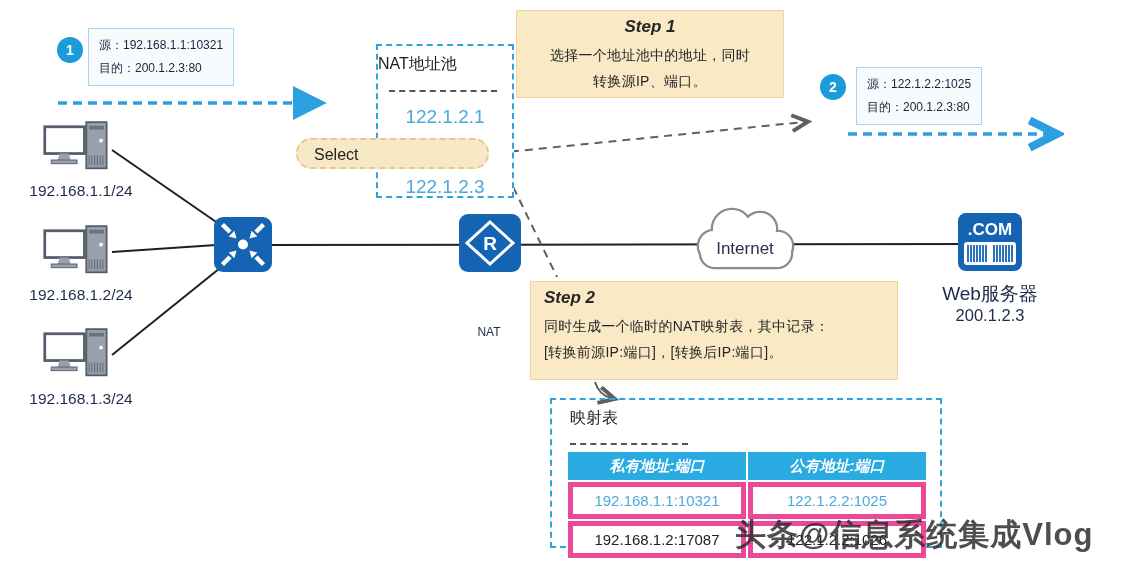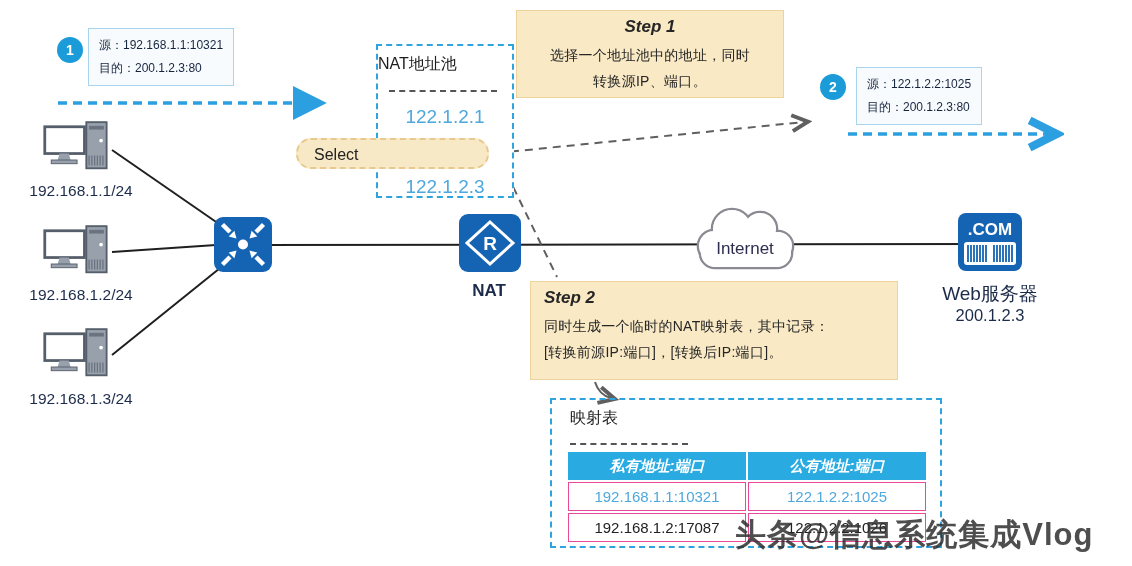--- a/index.html
+++ b/index.html
@@ -22,32 +22,32 @@
   .select-band{position:absolute;left:296px;top:138px;width:193px;height:31px;z-index:4;
                background:#f8e9c6;border:2px dashed #e7c98f;border-radius:15px;
                font-size:16px;color:#222;line-height:29px;padding-left:16px;box-sizing:border-box;}
   
   .note{position:absolute;z-index:3;background:#f9e9c5;border:1px solid #edd49c;
         color:#262626;font-size:14px;box-sizing:border-box;padding:6px 13px;}
   .note .note-title{font-style:italic;font-size:17px;font-weight:bold;margin-bottom:5px;}
   .note .note-line{line-height:26px;letter-spacing:0.3px;}
   
   .dev-label{position:absolute;z-index:3;font-size:15.5px;color:#1c2b4a;text-align:center;white-space:nowrap;}
-  .dev-label.bold{font-weight:bold;font-size:17px;}
+  .dev-label.bold{font-weight:normal;font-size:12px;margin-top:44px;}
   .icon{position:absolute;z-index:3;}
   
   .map-box{position:absolute;left:550px;top:398px;width:392px;height:150px;z-index:2;
            border:2px dashed #2fa3dd;background:transparent;box-sizing:border-box;}
   .map-title{position:absolute;left:18px;top:8px;font-size:16px;color:#1d1d1d;}
   .map-sep{position:absolute;left:18px;top:43px;width:118px;border-top:2px dashed #555;}
   .tbl{position:absolute;left:16px;top:52px;width:358px;}
   .tbl-row{display:grid;grid-template-columns:1fr 1fr;gap:2px;margin-bottom:2px;}
   .th{background:#29abe2;color:#fff;font-weight:bold;height:28px;line-height:28px;
       text-align:center;font-size:15px;font-style:italic;}
-  .td{background:#fff;border:1px solid #ec4899;height:27px;line-height:27px;
+  .td{background:#fff;border:5px solid #ec4899;height:27px;line-height:27px;
       text-align:center;font-size:15px;}
   .row-blue .td{color:#4fa8dc;}
   .row-dark .td{color:#222;}
   
   .watermark{position:absolute;left:735px;top:514px;z-index:10;font-size:31px;font-weight:bold;
              color:rgba(47,47,47,0.85);white-space:nowrap;letter-spacing:1px;}
 </style>
 </head>
 <body>
 

